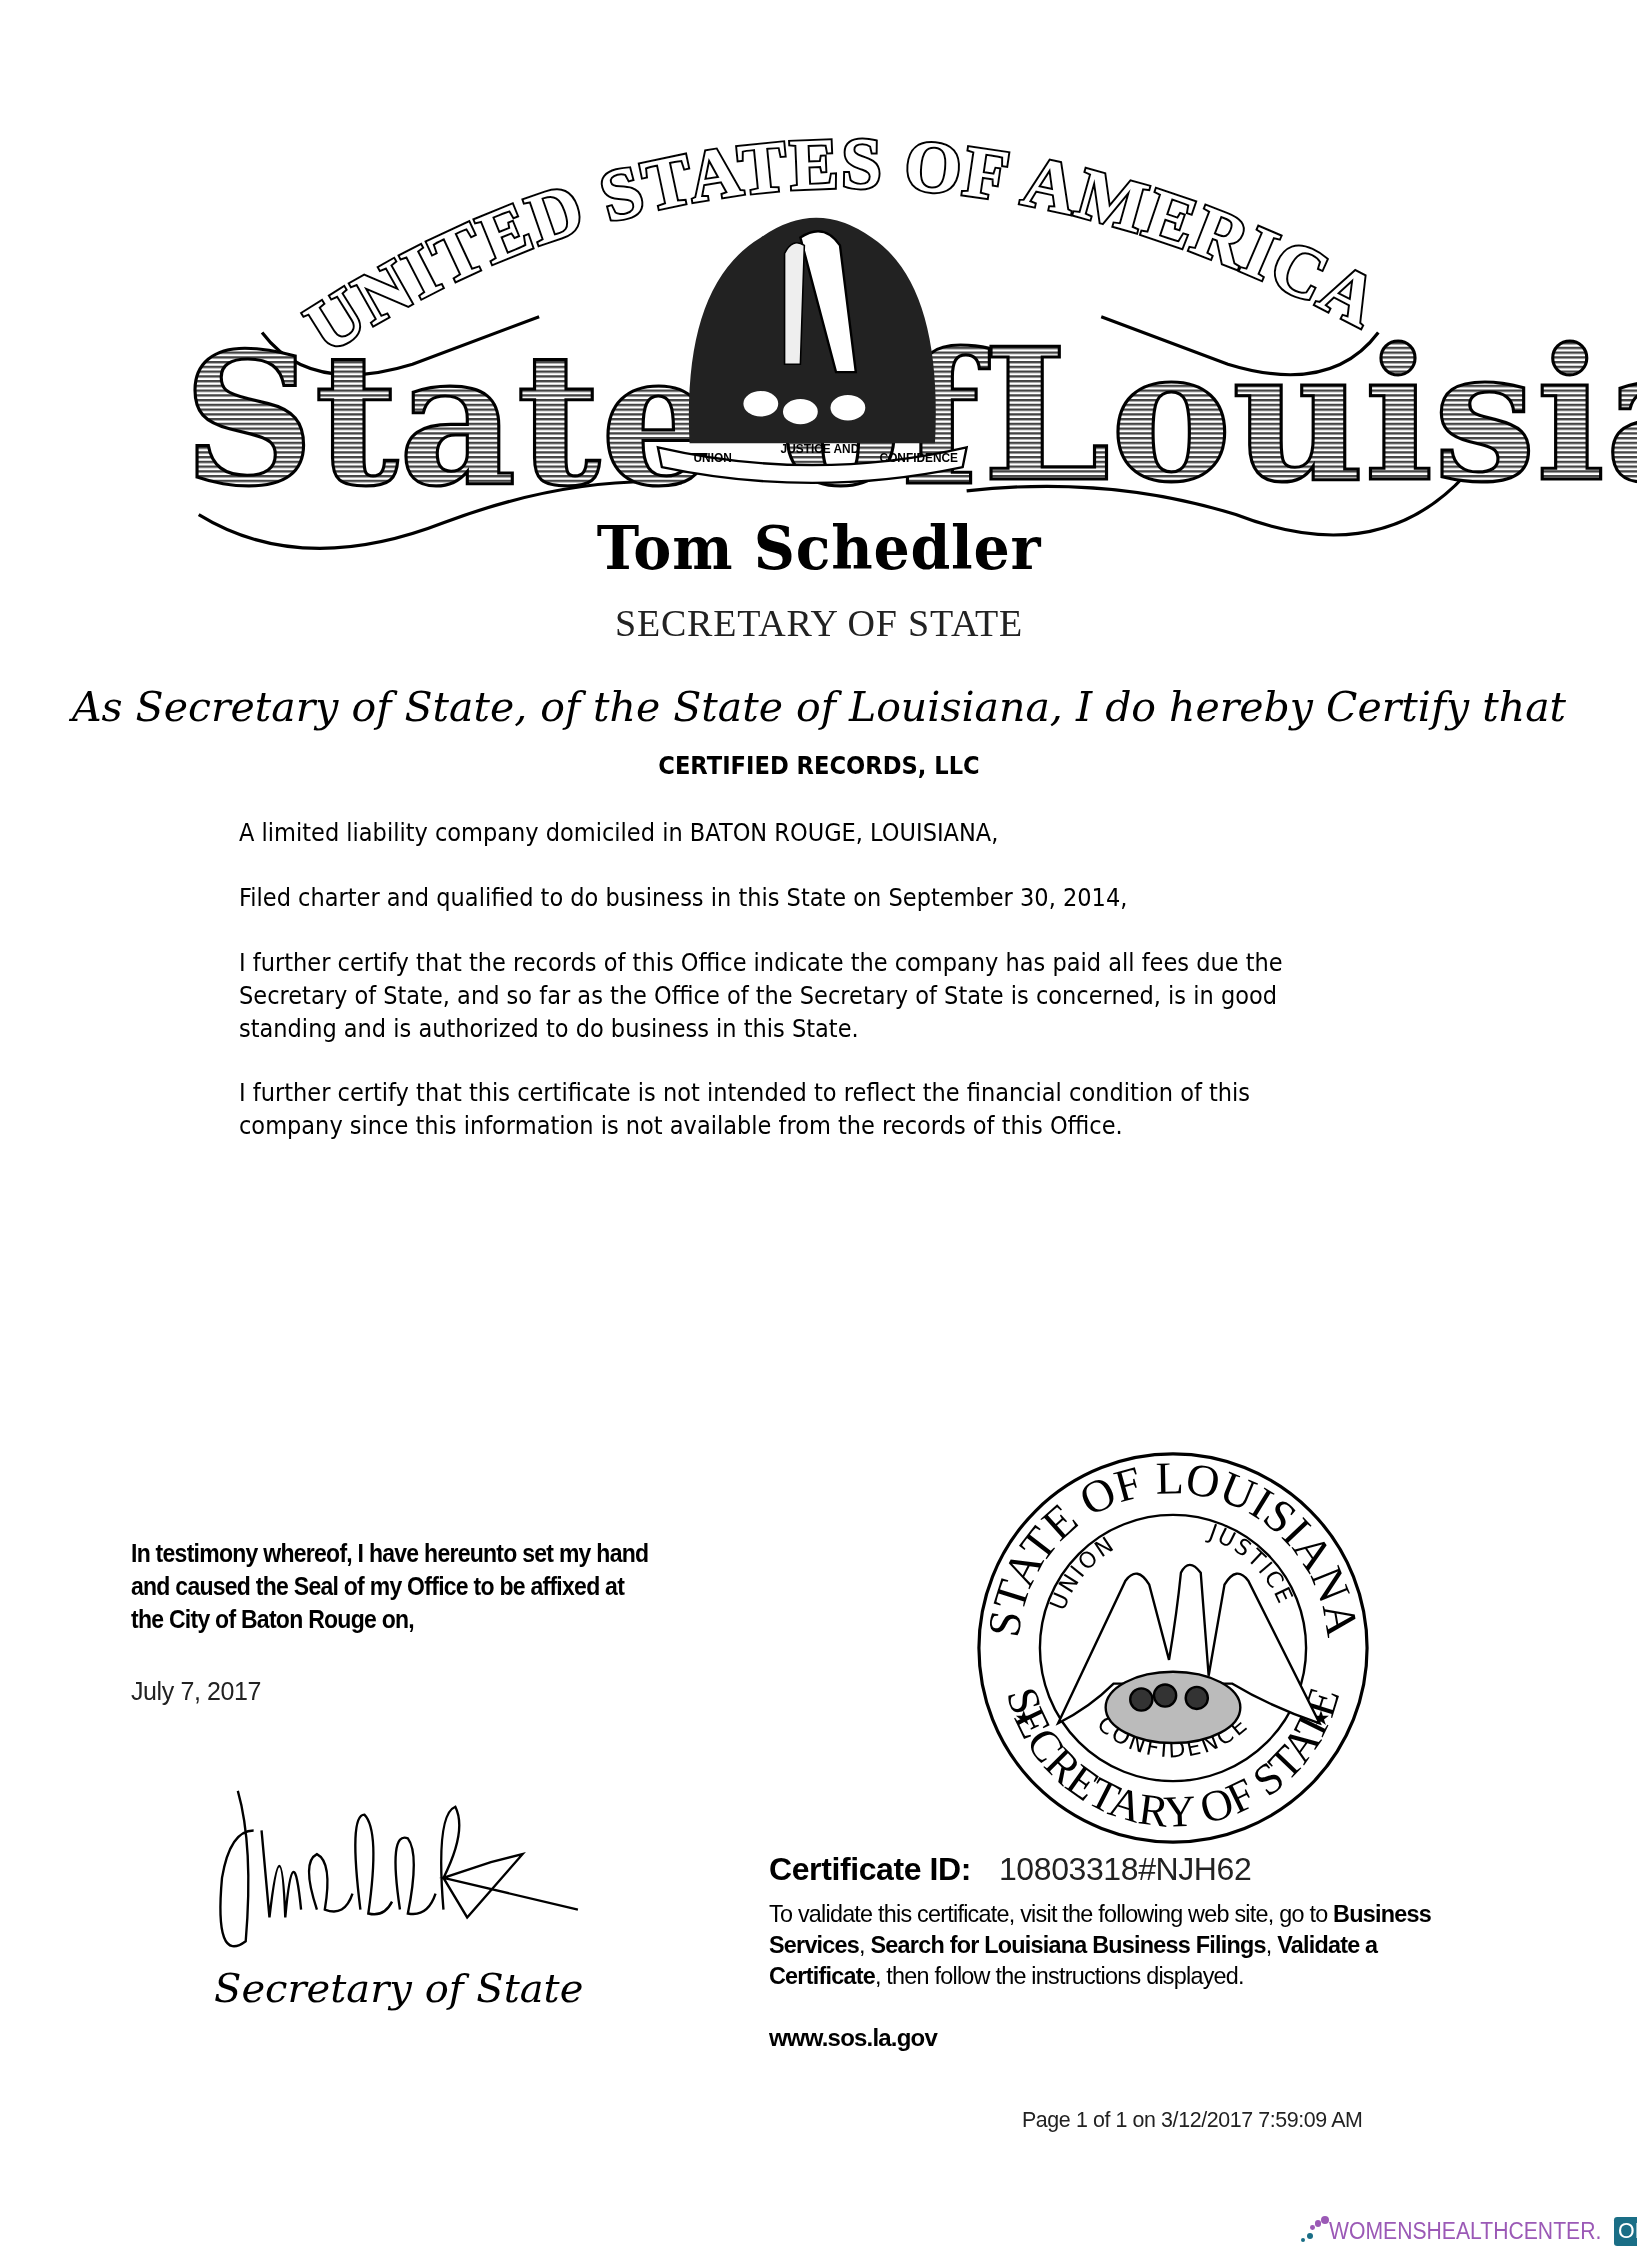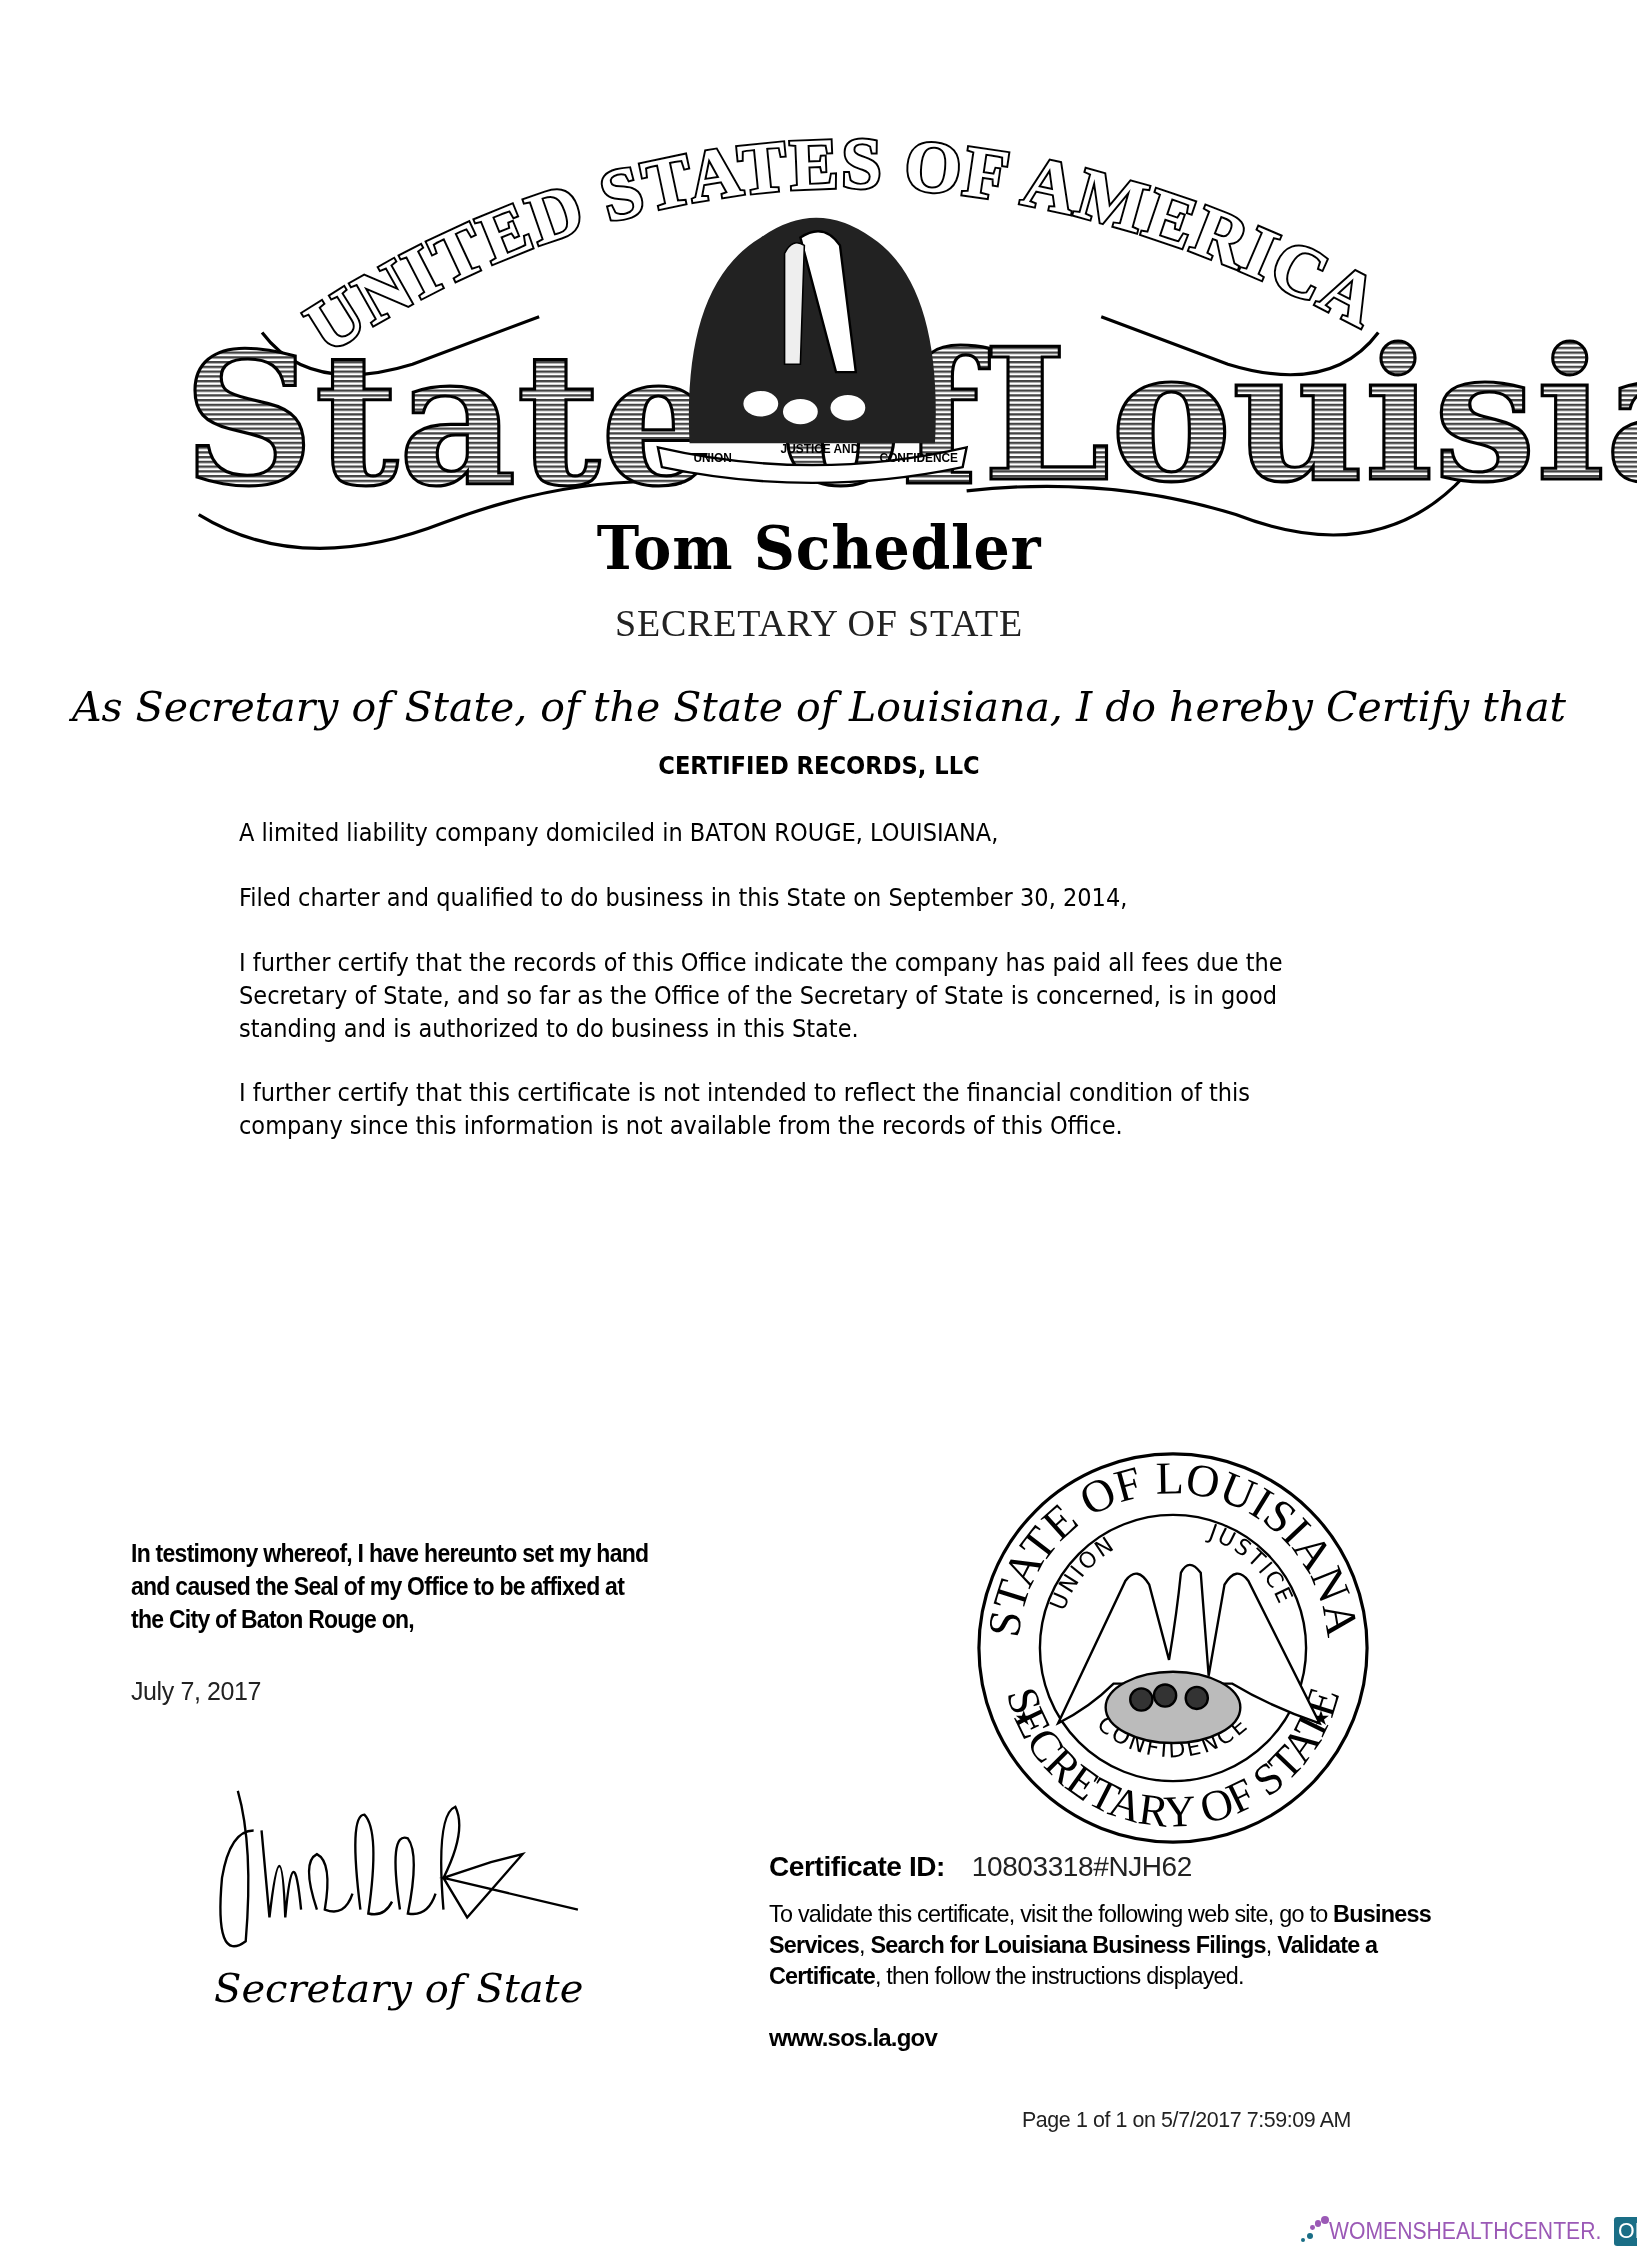--- a/index.html
+++ b/index.html
@@ -24,21 +24,21 @@
   .para4 { top: 1076px; }
 
   .testimony { left: 131px; top: 1537px; width: 570px; font-size: 25px; line-height: 33px; font-weight: bold; letter-spacing: -0.8px; transform-origin: left top; transform: scaleX(0.92); }
   .date { left: 131px; top: 1677px; font-size: 25px; color: #222; letter-spacing: -0.4px; }
 
   #signature-svg { position: absolute; left: 206px; top: 1783px; width: 380px; height: 174px; }
   .sig-caption { left: 214px; top: 1965px; font-family: "DejaVu Serif", serif; font-style: italic; font-size: 40px; }
 
   #seal-svg { position: absolute; left: 971px; top: 1446px; width: 404px; height: 404px; }
 
-  .cert-id-row { left: 769px; top: 1851px; font-size: 28px; }
+  .cert-id-row { left: 769px; top: 1851px; font-size: 32px; }
   .cert-id-label { font-weight: bold; letter-spacing: -0.4px; }
   .cert-id-value { margin-left: 19px; color: #222; letter-spacing: -0.4px; }
   .validate { left: 769px; top: 1898px; width: 697px; font-size: 24.6px; line-height: 31px; letter-spacing: -0.8px; transform-origin: left top; transform: scaleX(0.95); }
   .validate b { font-weight: bold; }
   .website { left: 769px; top: 2024px; font-size: 24px; font-weight: bold; letter-spacing: -0.8px; }
 
   .page-footer { left: 1022px; top: 2108px; font-size: 21.4px; color: #222; letter-spacing: -0.4px; }
 
   .watermark { left: 1299px; top: 2214px; display: flex; align-items: center; height: 35px; }
   .wm-dots { position: relative; width: 30px; height: 32px; }
@@ -148,21 +148,21 @@
 
 <div class="abs cert-id-row">
   <span class="cert-id-label">Certificate ID:</span>
   <span class="cert-id-value">10803318#NJH62</span>
 </div>
 <div class="abs validate">
   <span>To validate this certificate, visit the following web site, go to </span><b>Business Services</b><span>, </span><b>Search for Louisiana Business Filings</b><span>, </span><b>Validate a Certificate</b><span>, then follow the instructions displayed.</span>
 </div>
 <div class="abs website">www.sos.la.gov</div>
 
-<div class="abs page-footer">Page 1 of 1 on 5/7/2017 7:59:09 AM</div>
+<div class="abs page-footer">Page 1 of 1 on 3/12/2017 7:59:09 AM</div>
 
 <div class="abs watermark">
   <div class="wm-dots">
     <span class="wm-dot" style="width:4.8px;height:4.8px;background:#1a6e86;left:1.6px;top:22px;"></span>
     <span class="wm-dot" style="width:6.3px;height:6.3px;background:#1a6e86;left:8px;top:17.4px;"></span>
     <span class="wm-dot" style="width:4.8px;height:4.8px;background:#9b59b6;left:11px;top:9.5px;"></span>
     <span class="wm-dot" style="width:6.3px;height:6.3px;background:#9b59b6;left:16px;top:4.8px;"></span>
     <span class="wm-dot" style="width:8px;height:8px;background:#9b59b6;left:22px;top:0px;"></span>
   </div>
   <span class="wm-text">WOMENSHEALTHCENTER.</span>

